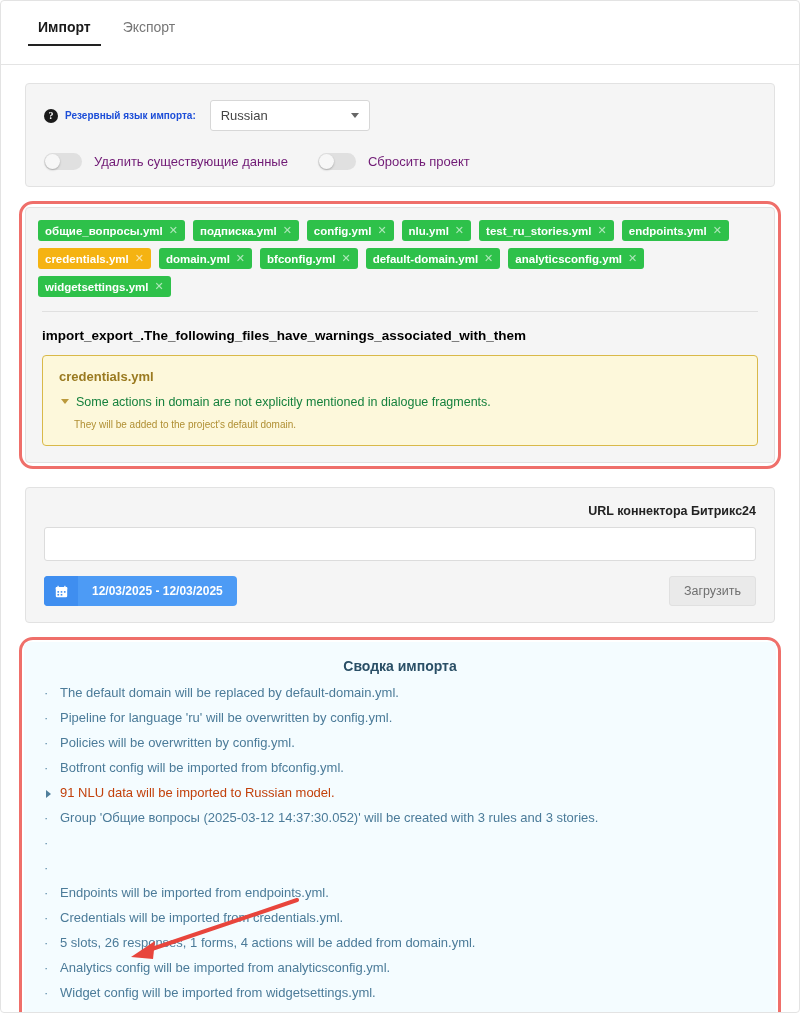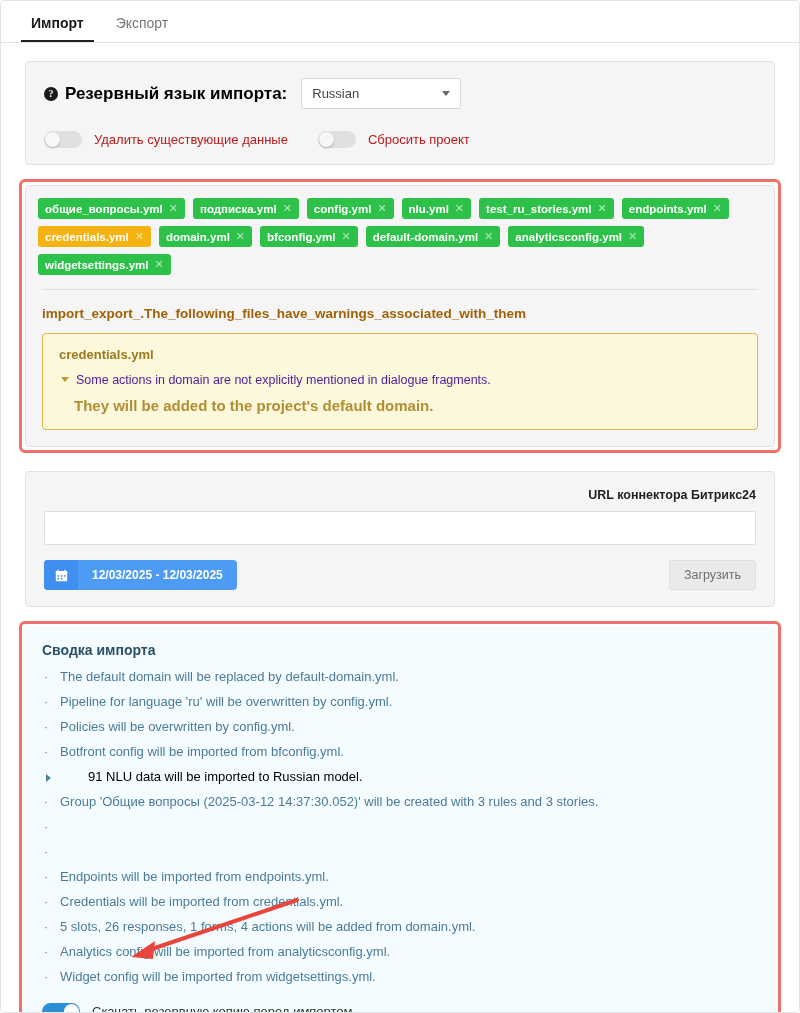--- a/index.html
+++ b/index.html
@@ -16,24 +16,24 @@
     position:relative;
     width:800px; height:1013px;
     border:1px solid #e3e3e3;
     border-radius:4px;
     background:#fff;
     overflow:hidden;
   }
 
   
   .tabbar {
-    height:42px;
-    padding:0 20px;
+    height:64px;
+    padding:0 27px;
     display:flex;
-    align-items:flex-end;
+    align-items:center;
     border-bottom:1px solid #e4e4e4;
   }
   .tab {
     font-size:14px;
     color:#777;
     padding:0 10px 10px 10px;
     margin-right:12px;
     cursor:pointer;
     border-bottom:2px solid transparent;
     line-height:1;
@@ -56,21 +56,21 @@
   
   .row-lang { display:flex; align-items:center; }
   .help-icon {
     width:14px; height:14px; border-radius:50%;
     background:#1a1a1a; color:#fff;
     font-size:10px; font-weight:bold;
     display:inline-flex; align-items:center; justify-content:center;
     margin-right:7px; flex:none; cursor:pointer;
     font-family:"Liberation Serif", serif;
   }
-  .lang-label { font-size:17px; font-weight:bold; color:#000000; }
+  .lang-label { font-size:10px; font-weight:bold; color:#1d4ed8; }
   .select {
     margin-left:14px;
     width:160px; height:31px;
     background:#fff;
     border:1px solid #d7d7d7;
     border-radius:3px;
     display:flex; align-items:center;
     padding:0 10px;
     font-size:13px; color:#444;
     cursor:pointer; position:relative;
@@ -88,27 +88,27 @@
     width:38px; height:17px; border-radius:9px;
     background:#e0e0e0; position:relative; cursor:pointer; flex:none;
   }
   .toggle .knob {
     position:absolute; top:1px; left:1px;
     width:15px; height:15px; border-radius:50%;
     background:#f7f7f7; box-shadow:0 1px 2px rgba(0,0,0,.25);
   }
   .toggle.on { background:#2d8fd5; }
   .toggle.on .knob { left:auto; right:1px; background:#fff; }
-  .toggle-label { font-size:13px; color:#b91c1c; margin-left:12px; }
+  .toggle-label { font-size:13px; color:#701a75; margin-left:12px; }
 
   
   .annot {
     position:relative;
     border:3px solid #ef6f6a;
-    border-radius:6px;
+    border-radius:14px;
     margin:14px 18px 0 18px;
   }
 
   
   .files-panel {
     background:#f5f5f5;
     border:1px solid #e2e2e2;
     border-radius:4px;
     margin:3px;
     padding:12px 12px 16px 12px;
@@ -129,43 +129,43 @@
   .chip.warn { background:#f5b312; }
   .chip .x {
     margin-left:6px;
     font-size:11px;
     opacity:.62;
     cursor:pointer;
     font-family:"DejaVu Sans", sans-serif;
   }
   .files-sep { border-top:1px solid #e0e0e0; margin:14px 4px 0 4px; }
   .warn-title {
-    font-size:13.5px; font-weight:bold; color:#a16207;
+    font-size:13.5px; font-weight:bold; color:#000000;
     margin:16px 4px 12px 4px;
   }
   .warn-box {
     background:#fdf8db;
     border:1px solid #d9b949;
     border-radius:4px;
     padding:13px 16px 15px 16px;
     margin:0 4px;
   }
   .warn-file {
     color:#9a7a20; font-size:13px; font-weight:bold; margin-bottom:9px;
   }
   .warn-item { display:flex; align-items:flex-start; }
   .warn-caret {
     width:0;height:0;margin:6px 7px 0 2px; flex:none;
     border-left:4.5px solid transparent;
     border-right:4.5px solid transparent;
     border-top:5px solid #bb9a3c;
     cursor:pointer;
   }
-  .warn-text { color:#4c1d95; font-size:12.5px; line-height:1.45; }
-  .warn-sub { color:#b08f33; font-size:15px; margin:8px 0 0 15px;font-weight:bold; }
+  .warn-text { color:#15803d; font-size:12.5px; line-height:1.45; }
+  .warn-sub { color:#b08f33; font-size:10px; margin:8px 0 0 15px; }
 
   
   .conn-label { font-size:12.5px; font-weight:bold; color:#222;text-align:right; }
   .conn-input {
     margin-top:9px;
     width:100%; height:34px;
     background:#fff;
     border:1px solid #dcdcdc;
     border-radius:3px;
     padding:0 10px;
@@ -198,38 +198,38 @@
   }
 
   
   .summary-panel {
     background:#f4fcff;
     border-radius:4px;
     margin:2px;
     padding:16px 18px 14px 18px;
   }
   .summary-title {
-    color:#2a4f66; font-size:14px; font-weight:bold; margin-bottom:6px;
+    color:#2a4f66; font-size:14px; font-weight:bold; margin-bottom:6px;text-align:center;
   }
   .sum-item { display:flex; align-items:flex-start; padding:4px 0 4px 2px; }
   .sum-dot {
     color:#5b8ba8; font-size:13px; line-height:17px;
     width:16px; flex:none; text-align:left;
   }
   .sum-caret {
     width:0;height:0;flex:none;
     margin:6px 0 0 2px;
     border-top:4.5px solid transparent;
     border-bottom:4.5px solid transparent;
     border-left:5px solid #4f7f9c;
     cursor:pointer;
   }
   .sum-caret-wrap { width:16px; flex:none; display:flex; }
   .sum-text { color:#4b7b99; font-size:13px; line-height:17px; }
-  .sum-text.expandable { color:#000000;margin-left:28px; }
+  .sum-text.expandable { color:#c2410c; }
   .sum-footer { display:flex; align-items:center; margin-top:14px; }
   .sum-footer .toggle-label { color:#333; font-size:13px; }
 
   
   .arrow-overlay {
     position:absolute; left:0; top:0;
     width:800px; height:1013px;
     pointer-events:none;
   }
 </style>

